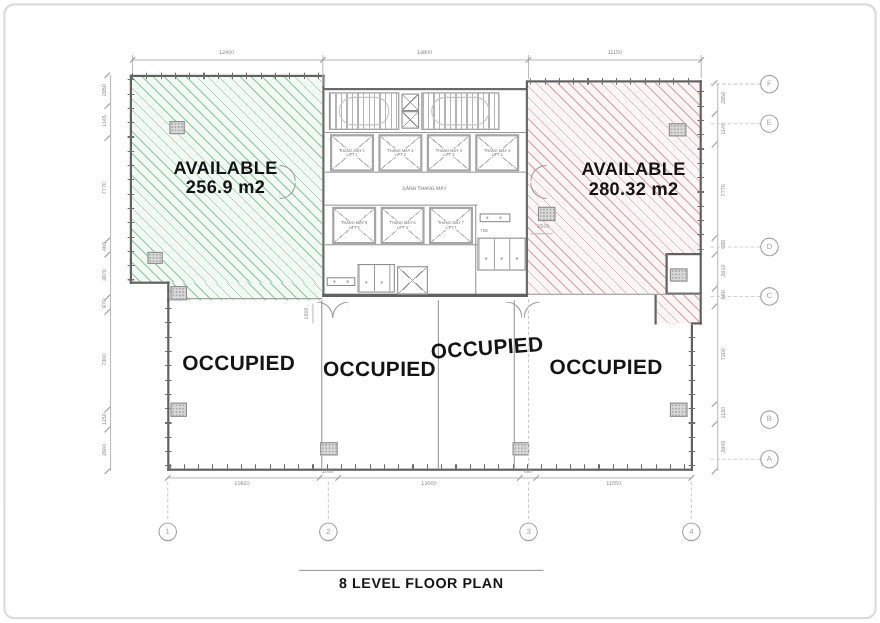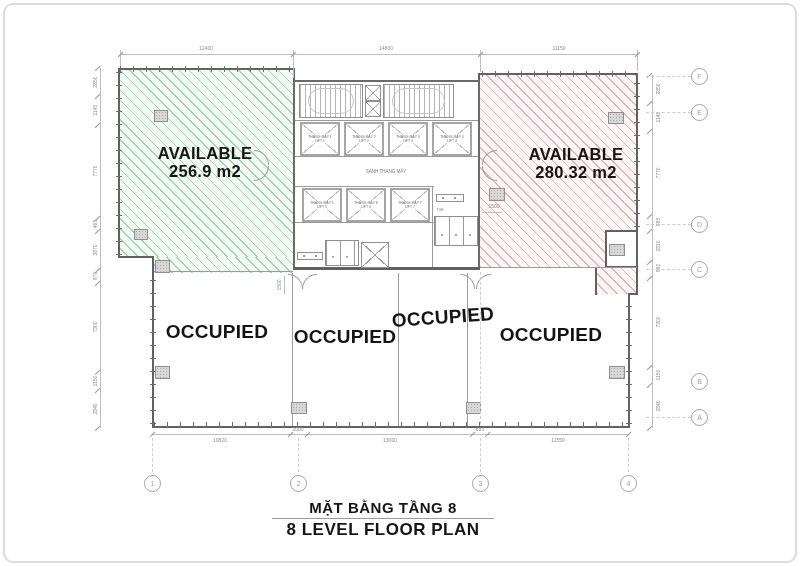--- a/index.html
+++ b/index.html
@@ -38,21 +38,21 @@
   .dim{position:absolute;font-size:5px;color:#8c8c8c;white-space:nowrap;transform:translate(-50%,-50%)}
   .dim.v{transform:translate(-50%,-50%) rotate(-90deg)}
   .dl{position:absolute;background:#bdbdbd}
   .tick{position:absolute;width:1px;height:7px;background:#9a9a9a;transform:rotate(45deg)}
   .leadv{position:absolute;border-left:1px dashed #cdcdcd}
   .leadh{position:absolute;border-top:1px dashed #cdcdcd}
   .bub{position:absolute;width:15px;height:15px;box-sizing:content-box;border:1px solid #a0a0a0;border-radius:50%;background:#fff;
        color:#a0a0a0;font-size:7px;display:flex;align-items:center;justify-content:center}
   .big{position:absolute;font-weight:bold;color:#141414;text-align:center;transform:translate(-50%,-50%);line-height:1.1;letter-spacing:.3px}
   .t1{position:absolute;left:383px;top:507px;transform:translate(-50%,-50%);font-weight:bold;font-size:15px;color:#141414;letter-spacing:.5px;white-space:nowrap}
-  .t2{position:absolute;left:383px;top:530px;transform:translate(-50%,-50%);font-weight:bold;font-size:17px;color:#141414;letter-spacing:.5px;white-space:nowrap}
+  .t2{position:absolute;left:383px;top:530px;transform:translate(-50%,-50%);font-weight:bold;font-size:13px;color:#141414;letter-spacing:.5px;white-space:nowrap}
   .tdiv{position:absolute;left:272px;top:518px;width:222px;height:1px;background:#9a9a9a}
   .tiny{position:absolute;font-size:4px;color:#7a7a7a;white-space:nowrap;transform:translate(-50%,-50%)}
 </style>
 </head>
 <body>
 
 <div id="canvas">
   <div class="frame"></div>
 
   <div class="hg" style="left:118px;top:70px;width:175px;height:187px"></div>
@@ -259,16 +259,15 @@
   <div class="leadh" style="left:646px;top:224px;width:45px"></div>
   <div class="leadh" style="left:646px;top:269px;width:45px"></div>
   <div class="leadh" style="left:646px;top:417px;width:45px"></div>
   <div class="bub" style="left:691px;top:68px">F</div>
   <div class="bub" style="left:691px;top:104px">E</div>
   <div class="bub" style="left:691px;top:216px">D</div>
   <div class="bub" style="left:691px;top:261px">C</div>
   <div class="bub" style="left:691px;top:373px">B</div>
   <div class="bub" style="left:691px;top:409px">A</div>
 
-  <div class="t1">MẶT BẰNG TẦNG 8</div>
   <div class="tdiv"></div>
   <div class="t2">8 LEVEL FLOOR PLAN</div>
 </div>
 
 </body></html>

